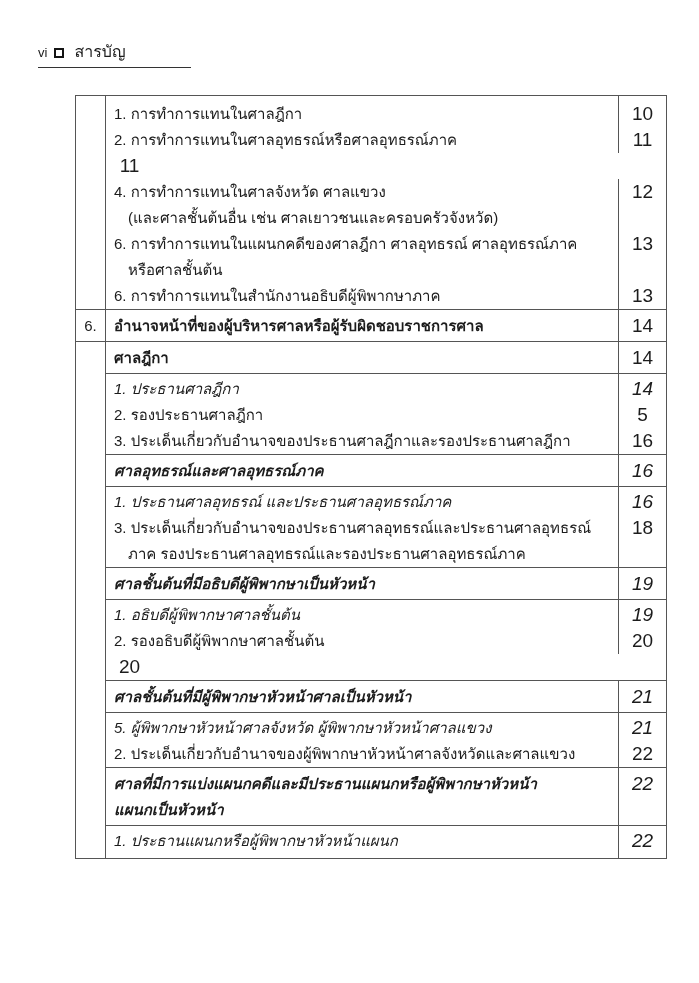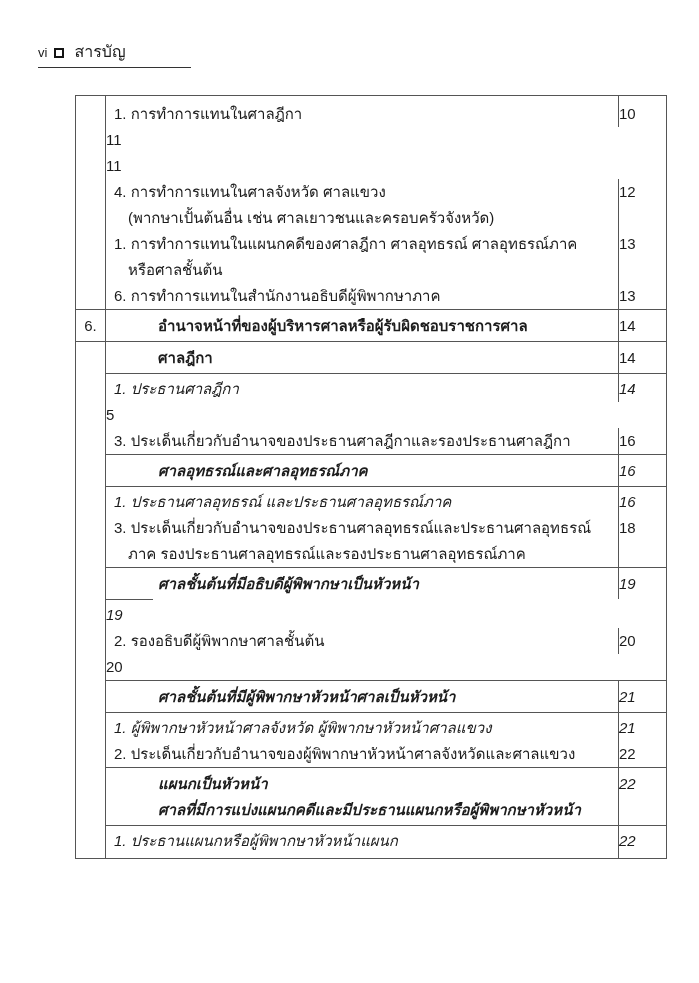--- a/index.html
+++ b/index.html
@@ -52,31 +52,31 @@
     font-size:15px;line-height:26px;
   }
   .c2{
     flex:1 1 auto;
     border-right:1px solid var(--line);
     padding:0 6px 0 8px;
     overflow:hidden;
   }
   .c3{
     flex:0 0 47px;
-    text-align:left;
-    font-size:15px;line-height:26px;
+    text-align:center;
+    font-size:19px;line-height:26px;
   }
   .c2.sep-inner,.c3.sep-inner{border-top:1px solid var(--line);}
   .c2.sep-inner,.c3.sep-inner{padding-top:2px;font-style:italic;}
   .tline{
     font-size:15px;line-height:26px;
     white-space:nowrap;
   }
   .tline.cont{padding-left:14px;}
-  .trow.bold .tline{font-weight:bold;margin-left:44px;}
+  .trow.bold .tline{font-weight:bold;}
   .trow.bold .c1{padding-top:3px;}
   .trow.bold .c2{padding-top:3px;padding-bottom:2px;}
   .trow.bold .c3{padding-top:3px;padding-bottom:2px;}
   .trow:first-child .c2,.trow:first-child .c3{padding-top:5px;}
   .trow:last-child .c2,.trow:last-child .c3{padding-bottom:4px;}
 </style>
 </head>
 <body>
 
 <div class="page">
@@ -89,38 +89,41 @@
   <div class="toc-table">
       <div class="trow">
         <div class="c1"></div>
         <div class="c2">
           <div class="tline">1. การทำการแทนในศาลฎีกา</div>
         </div>
         <div class="c3">10</div>
       </div>
       <div class="trow">
         <div class="c1"></div>
+        <div class="c2">
+          <div class="tline">2. การทำการแทนในศาลอุทธรณ์หรือศาลอุทธรณ์ภาค</div>
+        </div>
         <div class="c3">11</div>
       </div>
       <div class="trow">
         <div class="c1"></div>
         <div class="c3">11</div>
       </div>
       <div class="trow">
         <div class="c1"></div>
         <div class="c2">
           <div class="tline">4. การทำการแทนในศาลจังหวัด ศาลแขวง</div>
-          <div class="tline cont">(พากษาเปั้นต้นอื่น เช่น ศาลเยาวชนและครอบครัวจังหวัด)</div>
+          <div class="tline cont">(และศาลชั้นต้นอื่น เช่น ศาลเยาวชนและครอบครัวจังหวัด)</div>
         </div>
         <div class="c3">12</div>
       </div>
       <div class="trow">
         <div class="c1"></div>
         <div class="c2">
-          <div class="tline">1. การทำการแทนในแผนกคดีของศาลฎีกา ศาลอุทธรณ์ ศาลอุทธรณ์ภาค</div>
+          <div class="tline">6. การทำการแทนในแผนกคดีของศาลฎีกา ศาลอุทธรณ์ ศาลอุทธรณ์ภาค</div>
           <div class="tline cont">หรือศาลชั้นต้น</div>
         </div>
         <div class="c3">13</div>
       </div>
       <div class="trow">
         <div class="c1"></div>
         <div class="c2">
           <div class="tline">6. การทำการแทนในสำนักงานอธิบดีผู้พิพากษาภาค</div>
         </div>
         <div class="c3">13</div>
@@ -141,20 +144,23 @@
       </div>
       <div class="trow">
         <div class="c1"></div>
         <div class="c2 sep-inner">
           <div class="tline">1. ประธานศาลฎีกา</div>
         </div>
         <div class="c3 sep-inner">14</div>
       </div>
       <div class="trow">
         <div class="c1"></div>
+        <div class="c2">
+          <div class="tline">2. รองประธานศาลฎีกา</div>
+        </div>
         <div class="c3">5</div>
       </div>
       <div class="trow">
         <div class="c1"></div>
         <div class="c2">
           <div class="tline">3. ประเด็นเกี่ยวกับอำนาจของประธานศาลฎีกาและรองประธานศาลฎีกา</div>
         </div>
         <div class="c3">16</div>
       </div>
       <div class="trow bold">
@@ -181,20 +187,23 @@
       </div>
       <div class="trow bold">
         <div class="c1"></div>
         <div class="c2 sep-inner">
           <div class="tline">ศาลชั้นต้นที่มีอธิบดีผู้พิพากษาเป็นหัวหน้า</div>
         </div>
         <div class="c3 sep-inner">19</div>
       </div>
       <div class="trow">
         <div class="c1"></div>
+        <div class="c2 sep-inner">
+          <div class="tline">1. อธิบดีผู้พิพากษาศาลชั้นต้น</div>
+        </div>
         <div class="c3 sep-inner">19</div>
       </div>
       <div class="trow">
         <div class="c1"></div>
         <div class="c2">
           <div class="tline">2. รองอธิบดีผู้พิพากษาศาลชั้นต้น</div>
         </div>
         <div class="c3">20</div>
       </div>
       <div class="trow">
@@ -204,36 +213,36 @@
       <div class="trow bold">
         <div class="c1"></div>
         <div class="c2 sep-inner">
           <div class="tline">ศาลชั้นต้นที่มีผู้พิพากษาหัวหน้าศาลเป็นหัวหน้า</div>
         </div>
         <div class="c3 sep-inner">21</div>
       </div>
       <div class="trow">
         <div class="c1"></div>
         <div class="c2 sep-inner">
-          <div class="tline">1. ผู้พิพากษาหัวหน้าศาลจังหวัด ผู้พิพากษาหัวหน้าศาลแขวง</div>
+          <div class="tline">5. ผู้พิพากษาหัวหน้าศาลจังหวัด ผู้พิพากษาหัวหน้าศาลแขวง</div>
         </div>
         <div class="c3 sep-inner">21</div>
       </div>
       <div class="trow">
         <div class="c1"></div>
         <div class="c2">
           <div class="tline">2. ประเด็นเกี่ยวกับอำนาจของผู้พิพากษาหัวหน้าศาลจังหวัดและศาลแขวง</div>
         </div>
         <div class="c3">22</div>
       </div>
       <div class="trow bold">
         <div class="c1"></div>
         <div class="c2 sep-inner">
+          <div class="tline">ศาลที่มีการแบ่งแผนกคดีและมีประธานแผนกหรือผู้พิพากษาหัวหน้า</div>
           <div class="tline">แผนกเป็นหัวหน้า</div>
-          <div class="tline">ศาลที่มีการแบ่งแผนกคดีและมีประธานแผนกหรือผู้พิพากษาหัวหน้า</div>
         </div>
         <div class="c3 sep-inner">22</div>
       </div>
       <div class="trow">
         <div class="c1"></div>
         <div class="c2 sep-inner">
           <div class="tline">1. ประธานแผนกหรือผู้พิพากษาหัวหน้าแผนก</div>
         </div>
         <div class="c3 sep-inner">22</div>
       </div>

